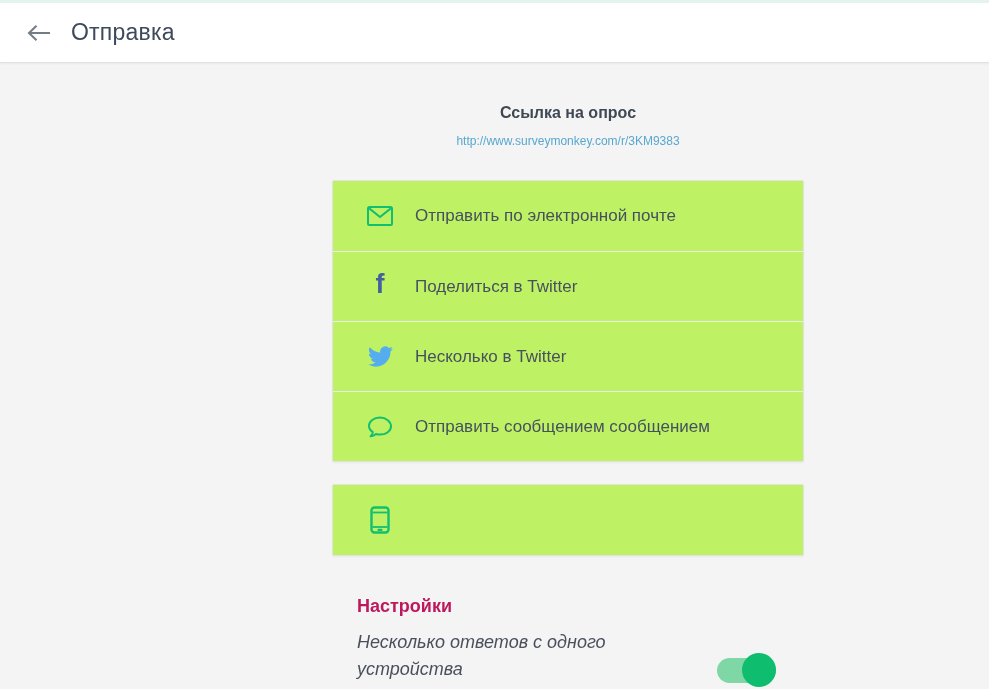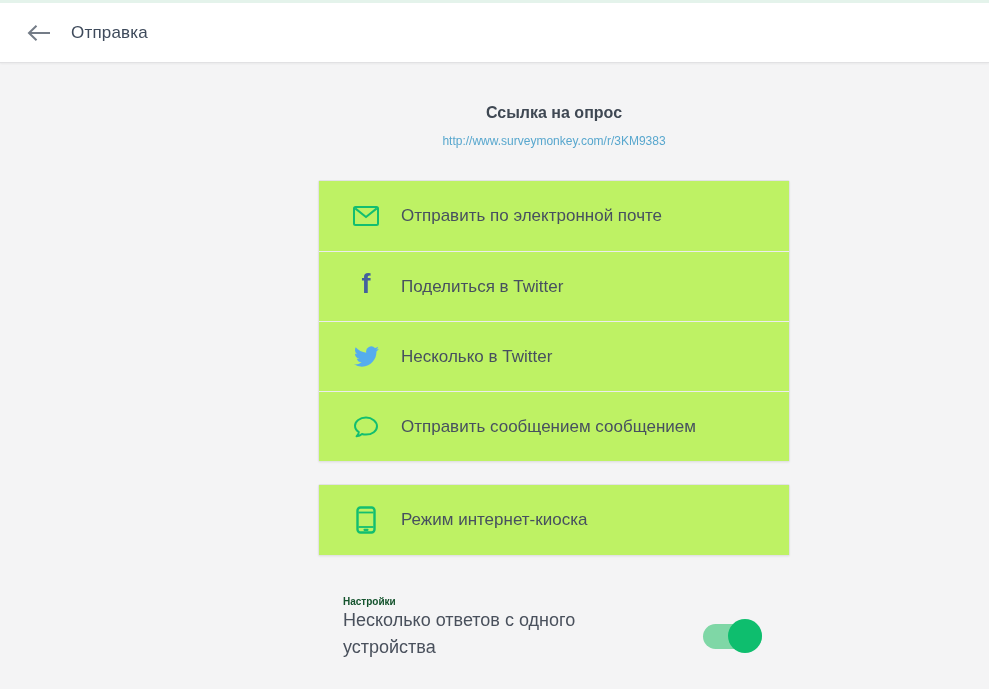--- a/index.html
+++ b/index.html
@@ -21,27 +21,27 @@
     box-shadow: 0 1px 2px rgba(0,0,0,0.05);
   }
   .back-btn {
     width: 30px; height: 30px;
     display: flex; align-items: center; justify-content: center;
     cursor: pointer;
     flex: 0 0 auto;
   }
   .header-title {
     margin-left: 17px;
-    font-size: 17px;
+    font-size: 23px;
     color: #3E4A5B;
     letter-spacing: 0.2px;
   }
   .content-column {
     position: absolute;
-    left: 318px;
+    left: 332px;
     top: 64px;
     width: 472px;
   }
   .link-section { text-align: center; }
   .link-title {
     margin-top: 40px;
     font-size: 16px;
     font-weight: bold;
     color: #3F4853;
   }
@@ -89,28 +89,30 @@
     position: relative;
     top: -2px;
   }
   .kiosk-group { margin-top: 22px; }
   .settings {
     margin-top: 40px;
     padding-left: 25px;
     padding-right: 28px;
   }
   .settings-heading {
-    font-size: 10px;
+    font-size: 18px;
     font-weight: bold;
-    color: #14532d;
+    color: #be185d;
   }
   .settings-row {
+    margin-top: 12px;
     display: flex;
     justify-content: space-between;
-    align-items: center;
+    align-items: flex-end;
+    font-style: italic;
   }
   .settings-label {
     font-size: 18px;
     line-height: 27px;
     color: #49505C;
     max-width: 290px;
   }
   .toggle {
     position: relative;
     width: 59px;
@@ -203,21 +205,20 @@
   <div class="btn-group kiosk-group">
     <div class="share-row">
       <span class="icon-box">
         <svg width="20" height="28" viewBox="0 0 20 28">
           <rect x="1.5" y="1.5" width="17" height="25" rx="3" fill="none" stroke="#12BE70" stroke-width="2.4"></rect>
           <line x1="2.5" y1="6.5" x2="17.5" y2="6.5" stroke="#12BE70" stroke-width="1.8"></line>
           <line x1="2.5" y1="21" x2="17.5" y2="21" stroke="#12BE70" stroke-width="1.8"></line>
           <rect x="7.5" y="22.7" width="5" height="2.2" rx="0.8" fill="#12BE70"></rect>
         </svg>
       </span>
-      <span class="row-label">Режим интернет-киоска</span>
     </div>
   </div>
 
   <div class="settings">
     <div class="settings-heading">Настройки</div>
     <div class="settings-row">
       <div class="settings-label">Несколько ответов с одного устройства</div>
       <div class="toggle on">
         <div class="track"></div>
         <div class="knob"></div>

